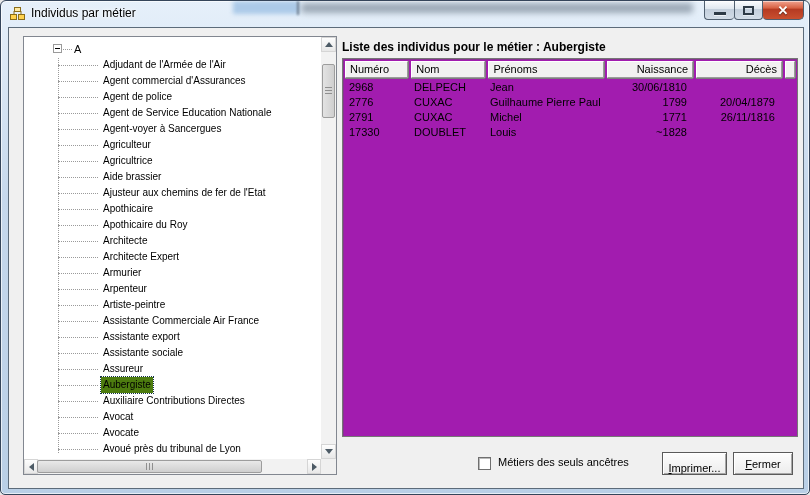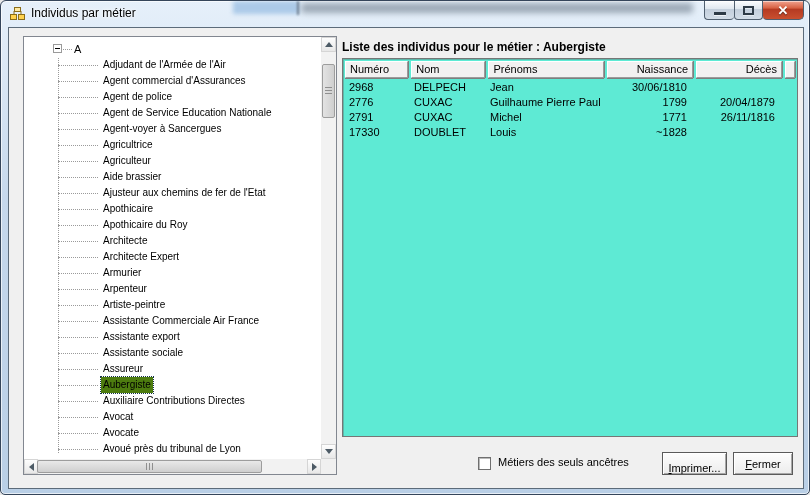--- a/index.html
+++ b/index.html
@@ -80,21 +80,21 @@
   .vthumb .grip { position:absolute; left:2px; right:2px; top:50%; margin-top:-4px; height:8px;
     background:repeating-linear-gradient(#8f8f8f 0 1px, transparent 1px 3px); }
   .hthumb { position:absolute; top:1px; height:13px; left:13px; width:225px;
     background:linear-gradient(#e9e9e9,#cfcfcf); border:1px solid #9d9d9d; border-radius:2px; }
   .hthumb .grip { position:absolute; top:2px; bottom:2px; left:50%; margin-left:-4px; width:8px;
     background:repeating-linear-gradient(90deg,#8f8f8f 0 1px, transparent 1px 3px); }
 
   
   .list-heading { position:absolute; left:333px; top:12px; font-size:12px; font-weight:bold; color:#000; }
   .grid { position:absolute; left:333px; top:30px; width:456px; height:379px;
-    background:#5eead4; border:1px solid #767676; box-shadow:inset 1px 1px 0 rgba(90,90,90,.35); padding:2px; }
+    background:#a21caf; border:1px solid #767676; box-shadow:inset 1px 1px 0 rgba(90,90,90,.35); padding:2px; }
   .gr-head { display:flex; gap:3px; height:17px; }
   .th { background:#f2f1f1; font-size:11px; line-height:15px; color:#000; padding:0 4px;
     border:1px solid #9b9b9b; border-top-color:#fff; border-left-color:#fff;
     box-shadow:0 1px 0 #7e7e7e, 1px 0 0 #7e7e7e; }
   .trow { display:flex; gap:1px; height:15px; }
   .td { font-size:11px; line-height:15px; color:#000; padding:0 4px; white-space:nowrap; overflow:hidden; }
   .c0 { width:64px; } .c1 { width:75px; } .c2 { width:117px; }
   .c3 { width:87px; text-align:right; } .c4 { width:87px; text-align:right; }
   .stub { flex:1; }
   .gr-body { margin-top:2px; }
@@ -166,25 +166,25 @@
             <div class="tree-row">
               <span class="conn"></span>
               <span class="tlabel">Agent de Service Education Nationale</span>
             </div>
             <div class="tree-row">
               <span class="conn"></span>
               <span class="tlabel">Agent-voyer à Sancergues</span>
             </div>
             <div class="tree-row">
               <span class="conn"></span>
+              <span class="tlabel">Agriculteur</span>
+            </div>
+            <div class="tree-row">
+              <span class="conn"></span>
               <span class="tlabel">Agricultrice</span>
-            </div>
-            <div class="tree-row">
-              <span class="conn"></span>
-              <span class="tlabel">Agriculteur</span>
             </div>
             <div class="tree-row">
               <span class="conn"></span>
               <span class="tlabel">Aide brassier</span>
             </div>
             <div class="tree-row">
               <span class="conn"></span>
               <span class="tlabel">Ajusteur aux chemins de fer de l'Etat</span>
             </div>
             <div class="tree-row">

